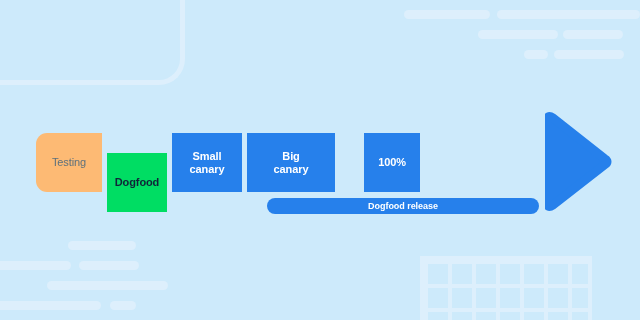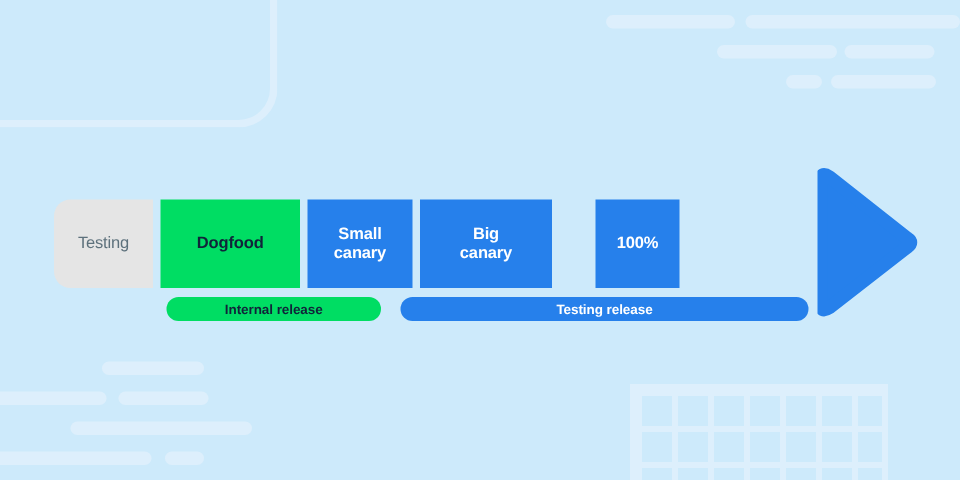--- a/index.html
+++ b/index.html
@@ -73,21 +73,21 @@
     justify-content: center;
     text-align: center;
     line-height: 1.12;
     font-size: 11px;
     font-weight: bold;
     letter-spacing: -0.1px;
     padding: 0 4px;
   }
   .stage-box.testing {
     width: 66px;
-    background: #e5e5e5;
+    background: #fdba74;
     color: #5d717c;
     border-top-left-radius: 11px;
     border-bottom-left-radius: 11px;
     font-weight: normal;
     font-size: 11px;
   }
   .stage-box.green {
     width: 74px;
     background: #00dd63;
     color: #10243a;
@@ -163,34 +163,31 @@
   <div class="arrow-head">
     <svg width="68" height="103" viewBox="0 0 68 103">
       <path d="M8 8 L60 49 Q64 51.5 60 54.5 L8 95 Q2 99 2 92 L2 11 Q2 4 8 8 Z" fill="#2680eb" stroke="#2680eb" stroke-width="9" stroke-linejoin="round" stroke-linecap="round"></path>
     </svg>
   </div>
 
   <div class="pipeline">
     <div class="stage-box testing" style="width: 66px;">
       <span>Testing</span>
     </div>
-    <div class="stage-box green" style="width: 93px;">
+    <div class="stage-box green" style="width: 60px; margin-top: 20px;">
       <span>Dogfood</span>
     </div>
     <div class="stage-box blue" style="width: 70px;">
       <span>Small<br>canary</span>
     </div>
     <div class="stage-box blue" style="width: 88px;">
       <span>Big<br>canary</span>
     </div>
     <div class="stage-box blue narrow" style="width: 56px;">
       <span>100%</span>
     </div>
   </div>
 
-  <div class="rel-bar internal">
-    <span>Internal release</span>
-  </div>
   <div class="rel-bar external">
-    <span>Testing release</span>
+    <span>Dogfood release</span>
   </div>
 
 </div>
 
 </body></html>

